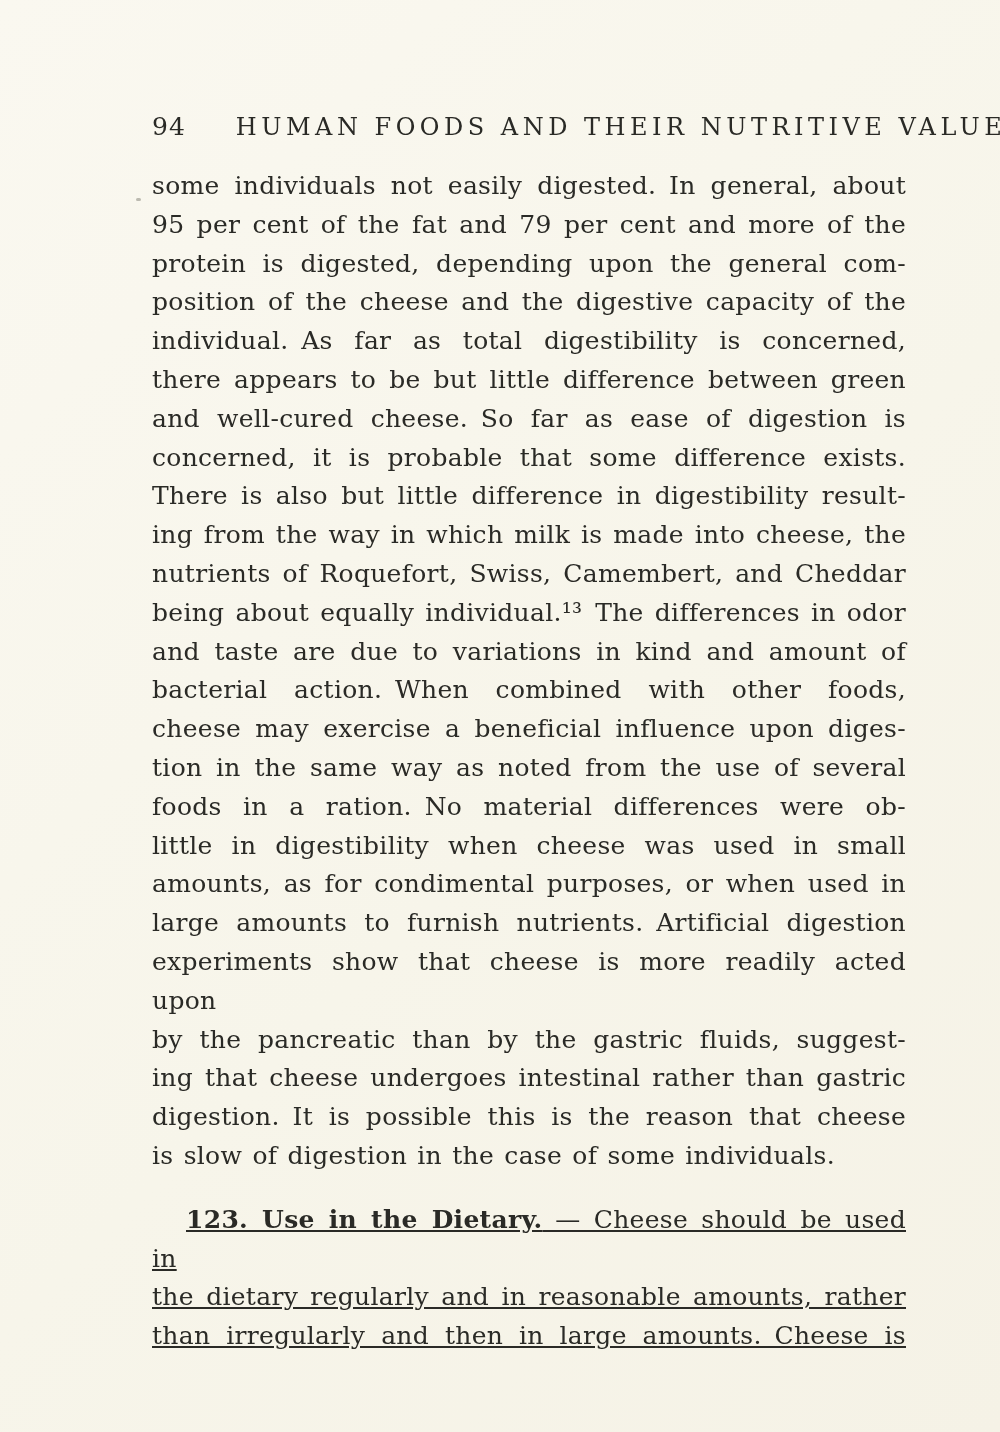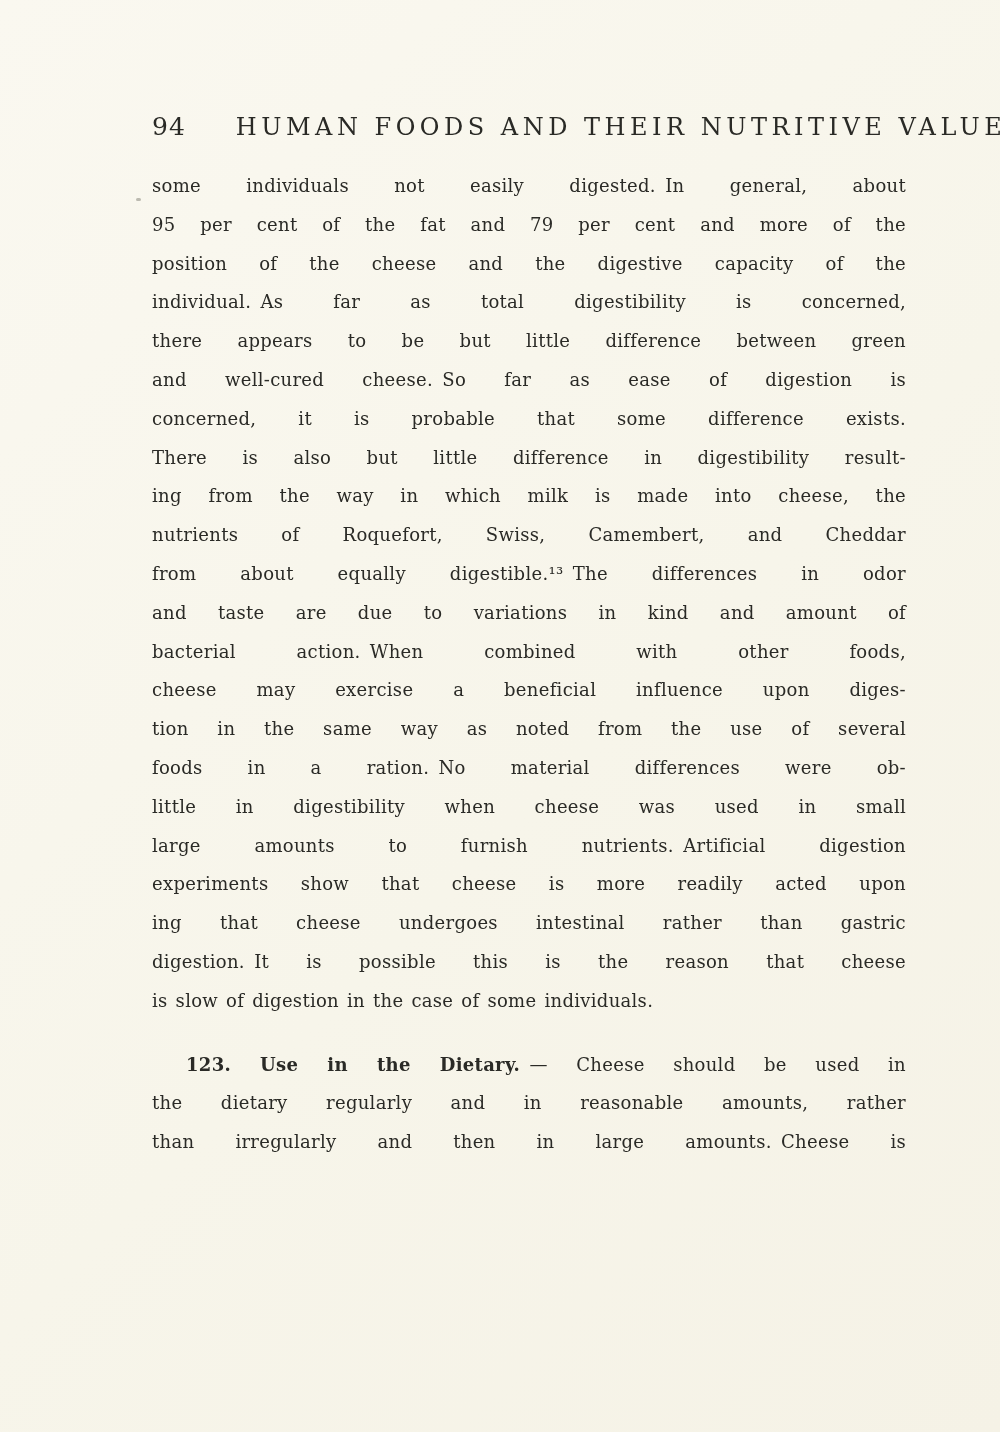--- a/index.html
+++ b/index.html
@@ -28,35 +28,36 @@
     font-size: 25px;
     letter-spacing: 1px;
     margin-right: 50px;
   }
   .head-title {
     font-size: 24px;
     letter-spacing: 4.5px;
   }
   .text-block {
     margin-top: 26px;
-    font-size: 18px;
+    font-size: 25px;
     line-height: 38.8px;
     letter-spacing: 0.3px;
     word-spacing: 2px;
   }
   .line {
     text-align: justify;
     text-align-last: justify;
     min-height: 38.8px;
   }
   .line.last {
     text-align-last: left;
   }
   .para2 {
     margin-top: 25px;
+    text-decoration: underline;
   }
   .indent {
     text-indent: 34px;
   }
   .bold {
     font-weight: bold;
   }
   .scan-mark {
     position: absolute;
     left: 136px;
@@ -78,37 +79,40 @@
   <header class="running-head">
     <span class="page-number">94</span>
     <span class="head-title">HUMAN FOODS AND THEIR NUTRITIVE VALUE</span>
   </header>
 
   <main class="text-block">
 
     <div class="para">
       <div class="line">some individuals not easily digested. In general, about</div>
       <div class="line">95 per cent of the fat and 79 per cent and more of the</div>
+      <div class="line">protein is digested, depending upon the general com-</div>
       <div class="line">position of the cheese and the digestive capacity of the</div>
       <div class="line">individual. As far as total digestibility is concerned,</div>
       <div class="line">there appears to be but little difference between green</div>
       <div class="line">and well-cured cheese. So far as ease of digestion is</div>
       <div class="line">concerned, it is probable that some difference exists.</div>
       <div class="line">There is also but little difference in digestibility result-</div>
       <div class="line">ing from the way in which milk is made into cheese, the</div>
       <div class="line">nutrients of Roquefort, Swiss, Camembert, and Cheddar</div>
-      <div class="line">from about equally digestible.¹³ The differences in odor</div>
+      <div class="line">being about equally individual.¹³ The differences in odor</div>
       <div class="line">and taste are due to variations in kind and amount of</div>
       <div class="line">bacterial action. When combined with other foods,</div>
       <div class="line">cheese may exercise a beneficial influence upon diges-</div>
       <div class="line">tion in the same way as noted from the use of several</div>
       <div class="line">foods in a ration. No material differences were ob-</div>
       <div class="line">little in digestibility when cheese was used in small</div>
+      <div class="line">amounts, as for condimental purposes, or when used in</div>
       <div class="line">large amounts to furnish nutrients. Artificial digestion</div>
       <div class="line">experiments show that cheese is more readily acted upon</div>
+      <div class="line">by the pancreatic than by the gastric fluids, suggest-</div>
       <div class="line">ing that cheese undergoes intestinal rather than gastric</div>
       <div class="line">digestion. It is possible this is the reason that cheese</div>
       <div class="line last">is slow of digestion in the case of some individuals.</div>
     </div>
 
     <div class="para para2">
       <div class="line indent"><span class="bold">123. Use in the Dietary.</span><span> — Cheese should be used in</span></div>
       <div class="line">the dietary regularly and in reasonable amounts, rather</div>
       <div class="line">than irregularly and then in large amounts. Cheese is</div>
     </div>

